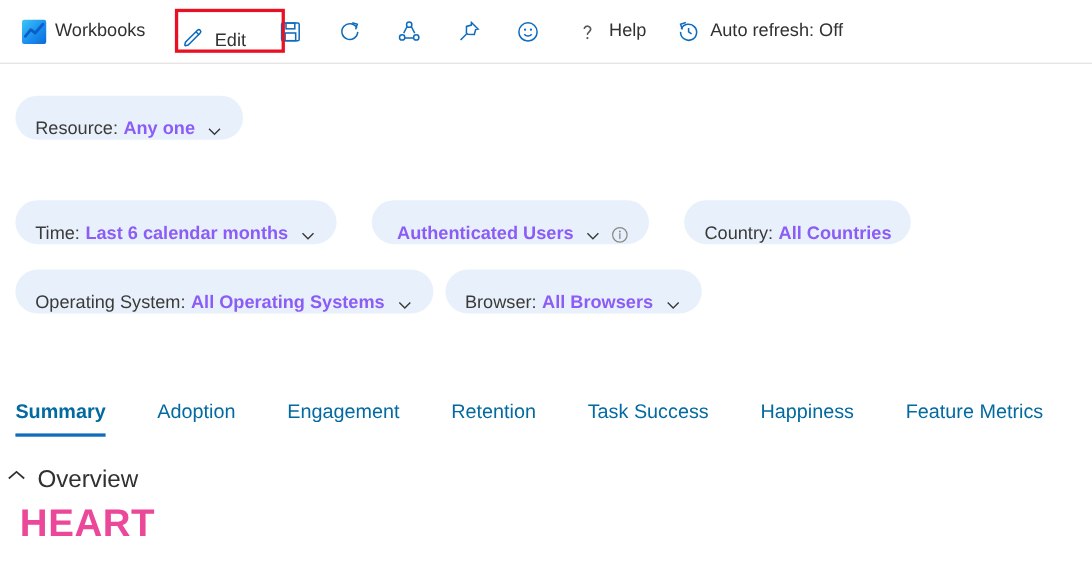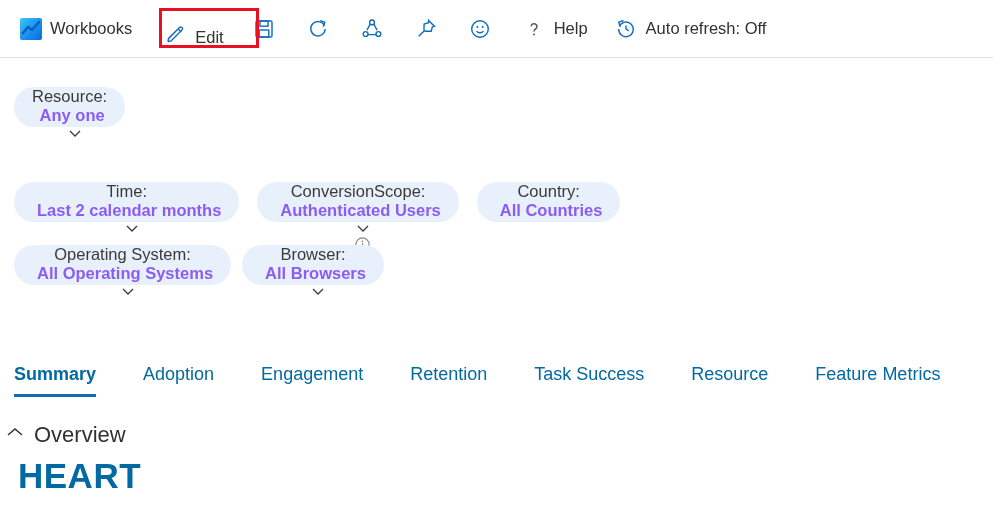--- a/index.html
+++ b/index.html
@@ -67,39 +67,38 @@
     width: 100px;
     height: 40px;
     border: 3px solid #e81123;
     box-sizing: border-box;
     pointer-events: none;
   }
 
   
   .pill {
     display: inline-flex;
-    align-items: center;
+    align-items: flex-end;
     height: 40px;
     border-radius: 20px;
     background: #e8f1fb;
     padding: 0 18px;
     font-size: 16.5px;
     color: #3b3a39;
     white-space: nowrap;
     cursor: pointer;
     box-sizing: border-box;
-    flex-direction: column;
   }
   .pill .plabel { font-weight: 400; }
   .pill .pvalue { font-weight: 700; color: #8b5cf6; margin-left: 5px; }
   .pill .chev { margin-left: 10px; display: inline-flex; }
   .pill .info { margin-left: 8px; display: inline-flex; }
 
   #filter-row-1 { position: absolute; left: 14px; top: 87px; display: flex; }
-  #filter-row-2 { position: absolute; left: 14px; top: 182px; display: flex; gap: 18px; white-space: nowrap; }
+  #filter-row-2 { position: absolute; left: 14px; top: 182px; display: flex; gap: 32px; white-space: nowrap; }
   #filter-row-3 { position: absolute; left: 14px; top: 245px; display: flex; gap: 11px; }
 
   
   #tabs {
     position: absolute;
     left: 14px;
     top: 332px;
     display: flex;
     align-items: flex-start;
   }
@@ -134,21 +133,21 @@
     font-size: 22px;
     color: #323130;
     margin-left: 8px;
   }
   #heart-title {
     position: absolute;
     left: 18px;
     top: 456px;
     font-size: 35px;
     font-weight: 700;
-    color: #0369a1;
+    color: #ec4899;
     letter-spacing: 0.5px;
   }
 </style>
 </head>
 <body>
 
 <div id="toolbar">
 
   <div class="tb-item">
     <span class="wb-icon">
@@ -238,29 +237,28 @@
       <svg width="16" height="16" viewBox="0 0 16 16">
           <path d="M3 6l5 5 5-5" fill="none" stroke="#3b3a39" stroke-width="1.3"></path>
         </svg>
     </span>
   </div>
 </div>
 
 <div id="filter-row-2">
   <div class="pill">
     <span class="plabel">Time:</span>
-    <span class="pvalue">Last 2 calendar months</span>
-    <span class="chev">
-      <svg width="16" height="16" viewBox="0 0 16 16">
-          <path d="M3 6l5 5 5-5" fill="none" stroke="#3b3a39" stroke-width="1.3"></path>
-        </svg>
-    </span>
-  </div>
-  <div class="pill">
-    <span class="plabel">ConversionScope:</span>
+    <span class="pvalue">Last 6 calendar months</span>
+    <span class="chev">
+      <svg width="16" height="16" viewBox="0 0 16 16">
+          <path d="M3 6l5 5 5-5" fill="none" stroke="#3b3a39" stroke-width="1.3"></path>
+        </svg>
+    </span>
+  </div>
+  <div class="pill">
     <span class="pvalue">Authenticated Users</span>
     <span class="chev">
       <svg width="16" height="16" viewBox="0 0 16 16">
           <path d="M3 6l5 5 5-5" fill="none" stroke="#3b3a39" stroke-width="1.3"></path>
         </svg>
     </span>
     <span class="info">
       <svg width="17" height="17" viewBox="0 0 17 17">
         <circle cx="8.5" cy="8.5" r="6.6" fill="none" stroke="#8a8886" stroke-width="1.1"></circle>
         <circle cx="8.5" cy="5.4" r="0.85" fill="#8a8886"></circle>
@@ -306,21 +304,21 @@
   <div class="tab">
     <span>Engagement</span>
   </div>
   <div class="tab">
     <span>Retention</span>
   </div>
   <div class="tab">
     <span>Task Success</span>
   </div>
   <div class="tab">
-    <span>Resource</span>
+    <span>Happiness</span>
   </div>
   <div class="tab">
     <span>Feature Metrics</span>
   </div>
 </div>
 
 <div id="overview-header">
   <span>
     <svg width="22" height="22" viewBox="0 0 22 22">
         <path d="M4 13l7-6 7 6" fill="none" stroke="#323130" stroke-width="1.5"></path>

